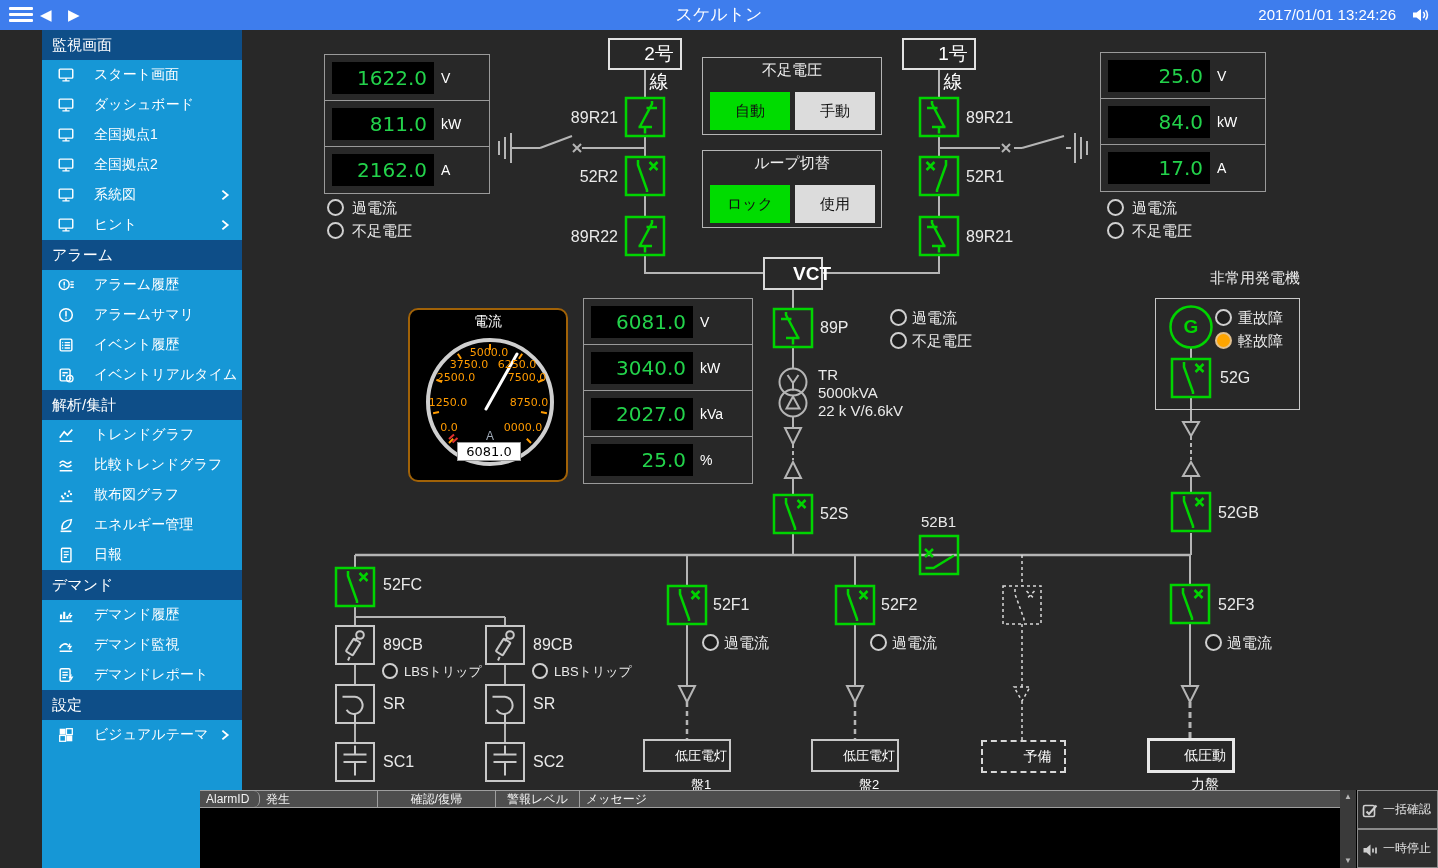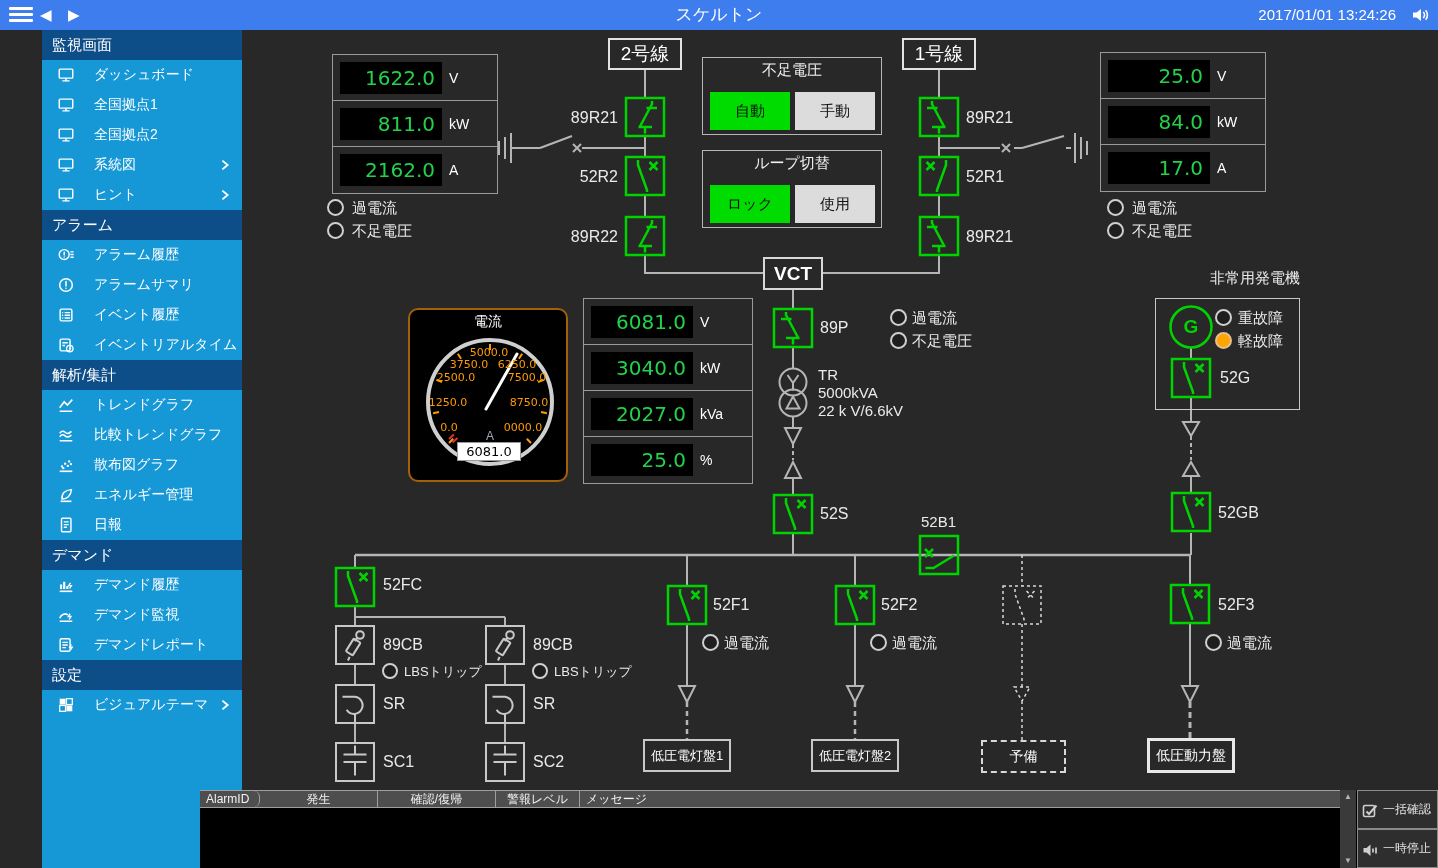--- a/index.html
+++ b/index.html
@@ -47,21 +47,21 @@
        font-size:20px;line-height:32px;text-align:right;padding-right:7px;
        font-family:"DejaVu Sans",sans-serif;}
   .unit{position:absolute;left:116px;top:7px;height:32px;line-height:32px;color:#FFF;font-size:14px;}
 
   .tpanel{position:absolute;width:180px;height:78px;border:1px solid #B5B5B5;}
   .ttl{position:absolute;top:3px;left:0;width:100%;text-align:center;color:#F0F0F0;font-size:15px;}
   .tbtn{position:absolute;top:34px;width:80px;height:38px;line-height:38px;text-align:center;
         font-size:15px;color:#111;cursor:pointer;}
   .tbtn.on{background:#00DC00;} .tbtn.off{background:#DCDCDC;}
 
-  .wbox{position:absolute;border:2px solid #E2E2E2;color:#FFF;text-align:center;background:#282828;}
+  .wbox{position:absolute;border:2px solid #E2E2E2;color:#FFF;text-align:center;background:#282828;padding-left:28px;}
   .wbox.line-name{width:74px;height:32px;line-height:28px;font-size:19px;}
   .wbox.vct{width:60px;height:33px;line-height:29px;font-size:19px;font-weight:bold;border-color:#D8D8D8;}
   .wbox.load{width:88px;height:33px;line-height:29px;font-size:13px;border-color:#C8C8C8;}
   .wbox.load3{width:88px;height:35px;line-height:29px;font-size:14px;border:3px solid #E8E8E8;}
   .wbox.spare{width:85px;height:33px;line-height:29px;font-size:14px;border:2px dashed #D8D8D8;background:transparent;}
   .genbox{position:absolute;border:1px solid #C8C8C8;background:transparent;}
 
   
   .gauge{position:absolute;left:208px;top:278px;width:160px;height:174px;background:#000;
          border:2px solid #a16207;border-radius:10px;}
@@ -74,21 +74,21 @@
         font-family:"DejaVu Sans",sans-serif;}
 
   .gsym{position:absolute;color:#00D400;font-size:19px;font-weight:bold;text-align:center;}
 
   
   .alarm{position:absolute;left:200px;top:790px;width:1238px;height:78px;background:#000;z-index:25;}
   .ahead{position:absolute;left:0;top:0;width:1140px;height:18px;display:flex;background:#4E4E4E;
          border-top:1px solid #9F9F9F;border-bottom:1px solid #9F9F9F;}
   .acell{height:100%;line-height:16px;font-size:12px;color:#F2F2F2;border-right:1px solid #9F9F9F;
          padding:0 6px;overflow:hidden;white-space:nowrap;}
-  .c0{width:60px;border-radius:6px;} .c1{width:118px;text-align:center;} .c2{width:118px;text-align:center;}
+  .c0{width:60px;border-radius:6px;} .c1{width:118px;text-align:left;} .c2{width:118px;text-align:center;}
   .c3{width:84px;text-align:center;} .c4{flex:1;border-right:none;}
   .ascroll{position:absolute;left:1140px;top:0;width:16px;height:78px;background:#3A3A3A;}
   .sarr{position:absolute;left:0;width:16px;height:14px;color:#B5B5B5;font-size:8px;
         line-height:14px;text-align:center;cursor:pointer;}
   .abtn{position:absolute;left:1157px;width:81px;height:39px;background:#2E2E2E;border:1px solid #8A8A8A;
         color:#E5E5E5;font-size:12px;display:flex;align-items:center;gap:4px;padding-left:3px;cursor:pointer;}
 </style>
 </head>
 <body>
 
@@ -205,20 +205,26 @@
     <div class="tb-date">2017/01/01 13:24:26</div>
     <svg class="tb-spk" width="20" height="20" viewBox="0 0 20 20">
         <path d="M3 7.5 v5 h3.5 L11 16 V4 L6.5 7.5 Z" fill="#fff"></path>
         <path d="M13.2 7 a4 4 0 0 1 0 6 M15.6 5.2 a7.2 7.2 0 0 1 0 9.6" stroke="#fff" fill="none" stroke-width="1.6"></path>
       </svg>
   </div>
 
   <div class="sidebar">
     <div class="srow shead">
         <span class="slbh">監視画面</span>
+      </div>
+    <div class="srow sitem">
+        <svg class="sic" viewBox="0 0 20 20">
+          <use href="#i-monitor"></use>
+        </svg>
+        <span class="slb">スタート画面</span>
       </div>
     <div class="srow sitem">
         <svg class="sic" viewBox="0 0 20 20">
           <use href="#i-monitor"></use>
         </svg>
         <span class="slb">ダッシュボード</span>
       </div>
     <div class="srow sitem">
         <svg class="sic" viewBox="0 0 20 20">
           <use href="#i-monitor"></use>
@@ -467,21 +473,21 @@
         <g transform="translate(286,713)">
             <rect width="38" height="38"></rect>
             <use href="#bsc"></use>
           </g>
       </g>
     </svg>
 
     <div class="wbox line-name" style="left:408px;top:8px">2号線</div>
     <div class="wbox line-name" style="left:702px;top:8px">1号線</div>
 
-    <div class="mpanel" style="left:132px;top:24px">
+    <div class="mpanel" style="left:124px;top:24px">
       <div class="mrow">
           <div class="lcd">1622.0</div>
           <div class="unit">V</div>
         </div>
       <div class="mrow">
           <div class="lcd">811.0</div>
           <div class="unit">kW</div>
         </div>
       <div class="mrow">
           <div class="lcd">2162.0</div>

